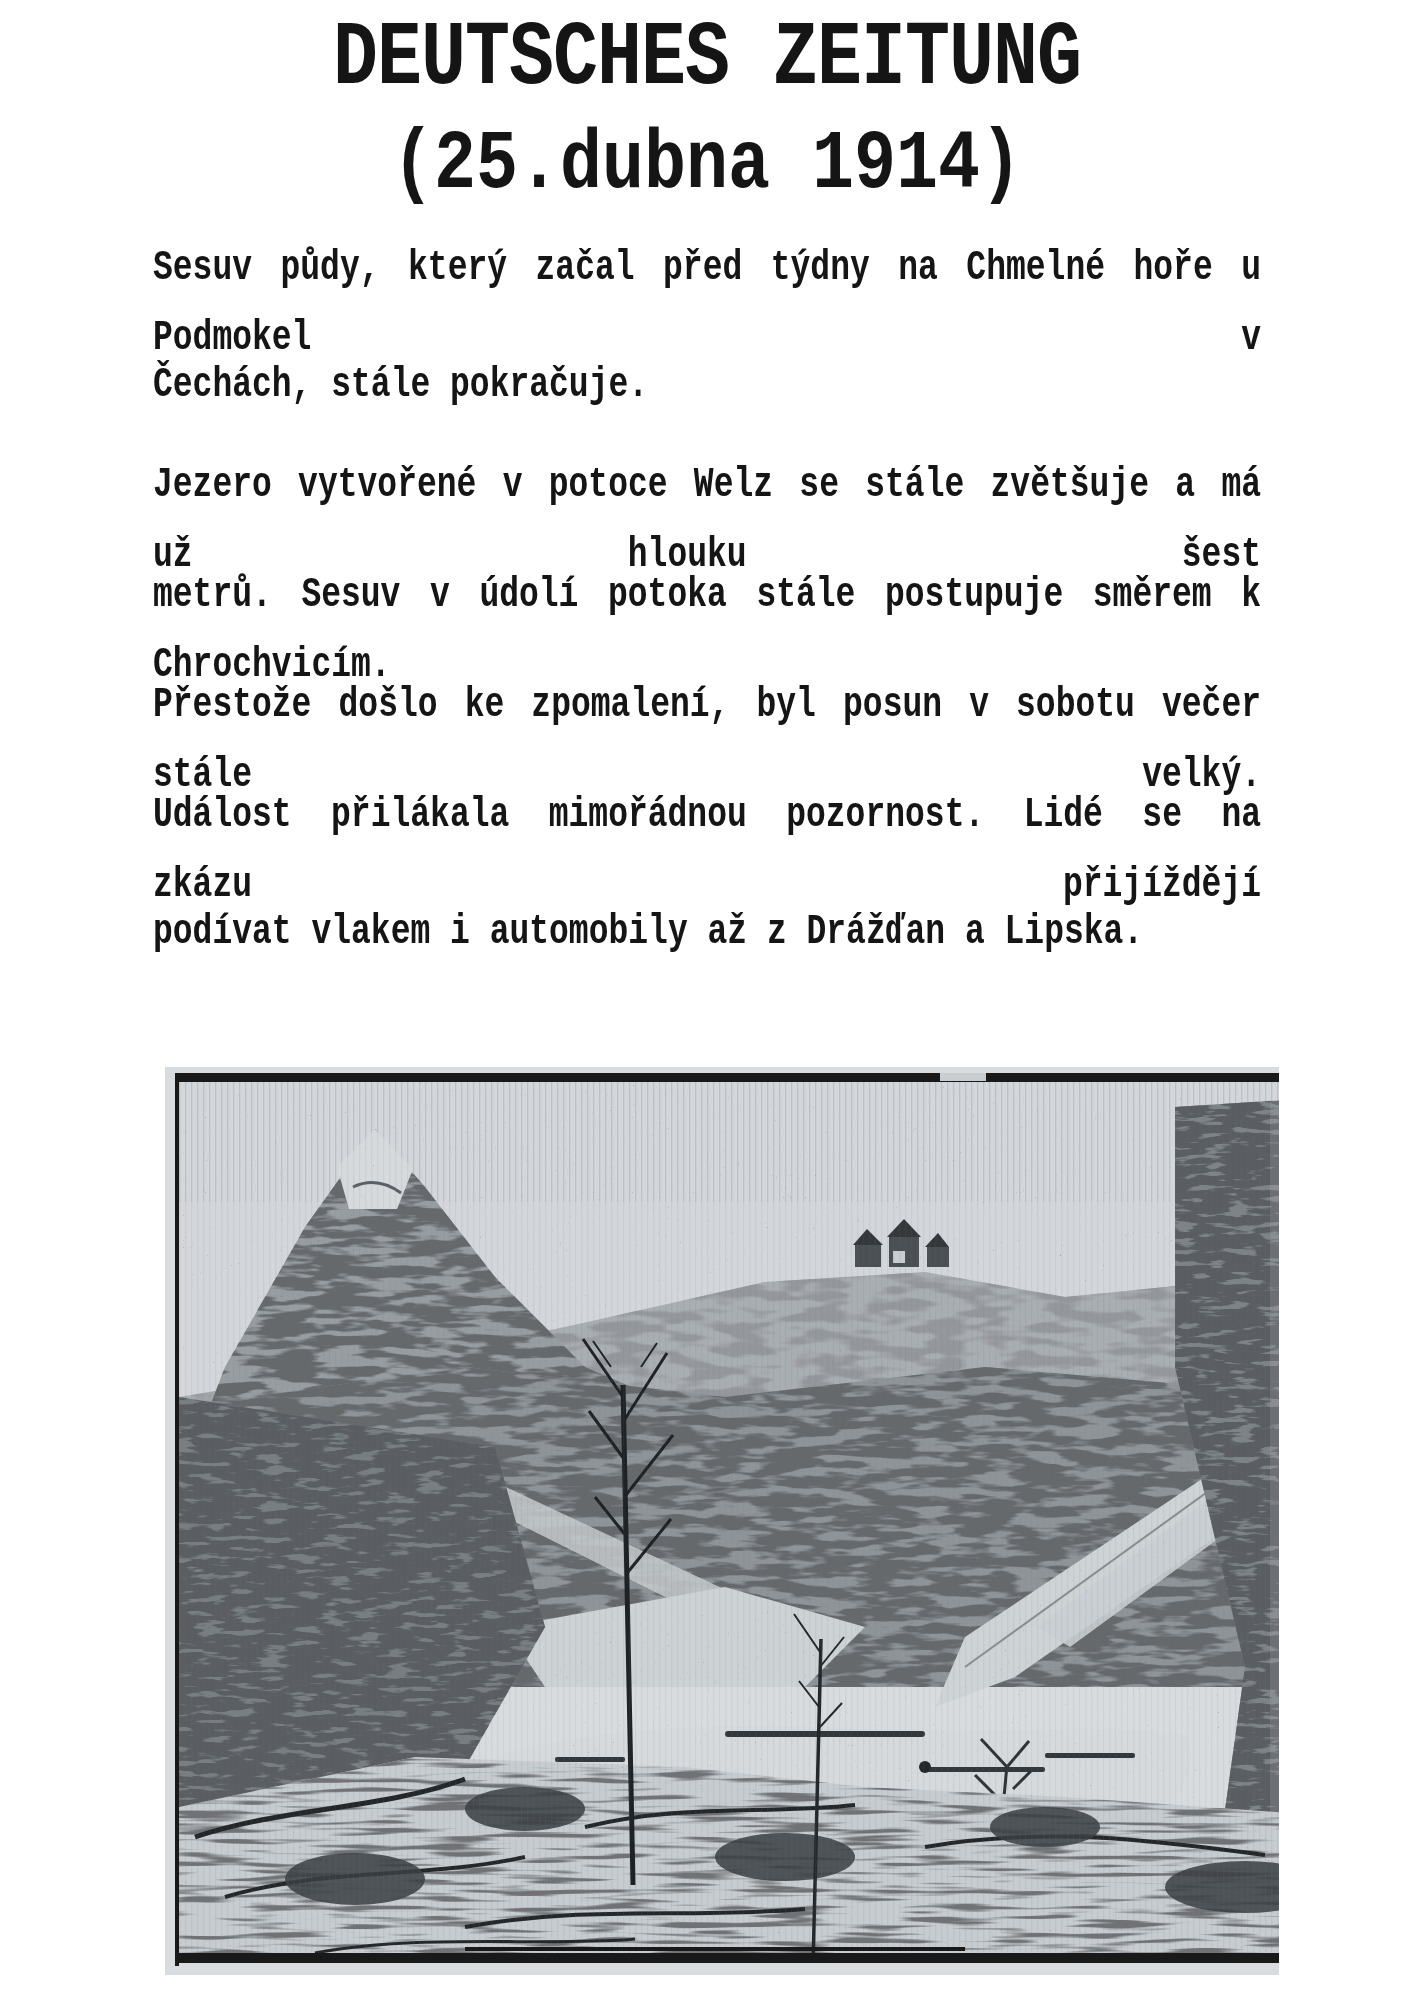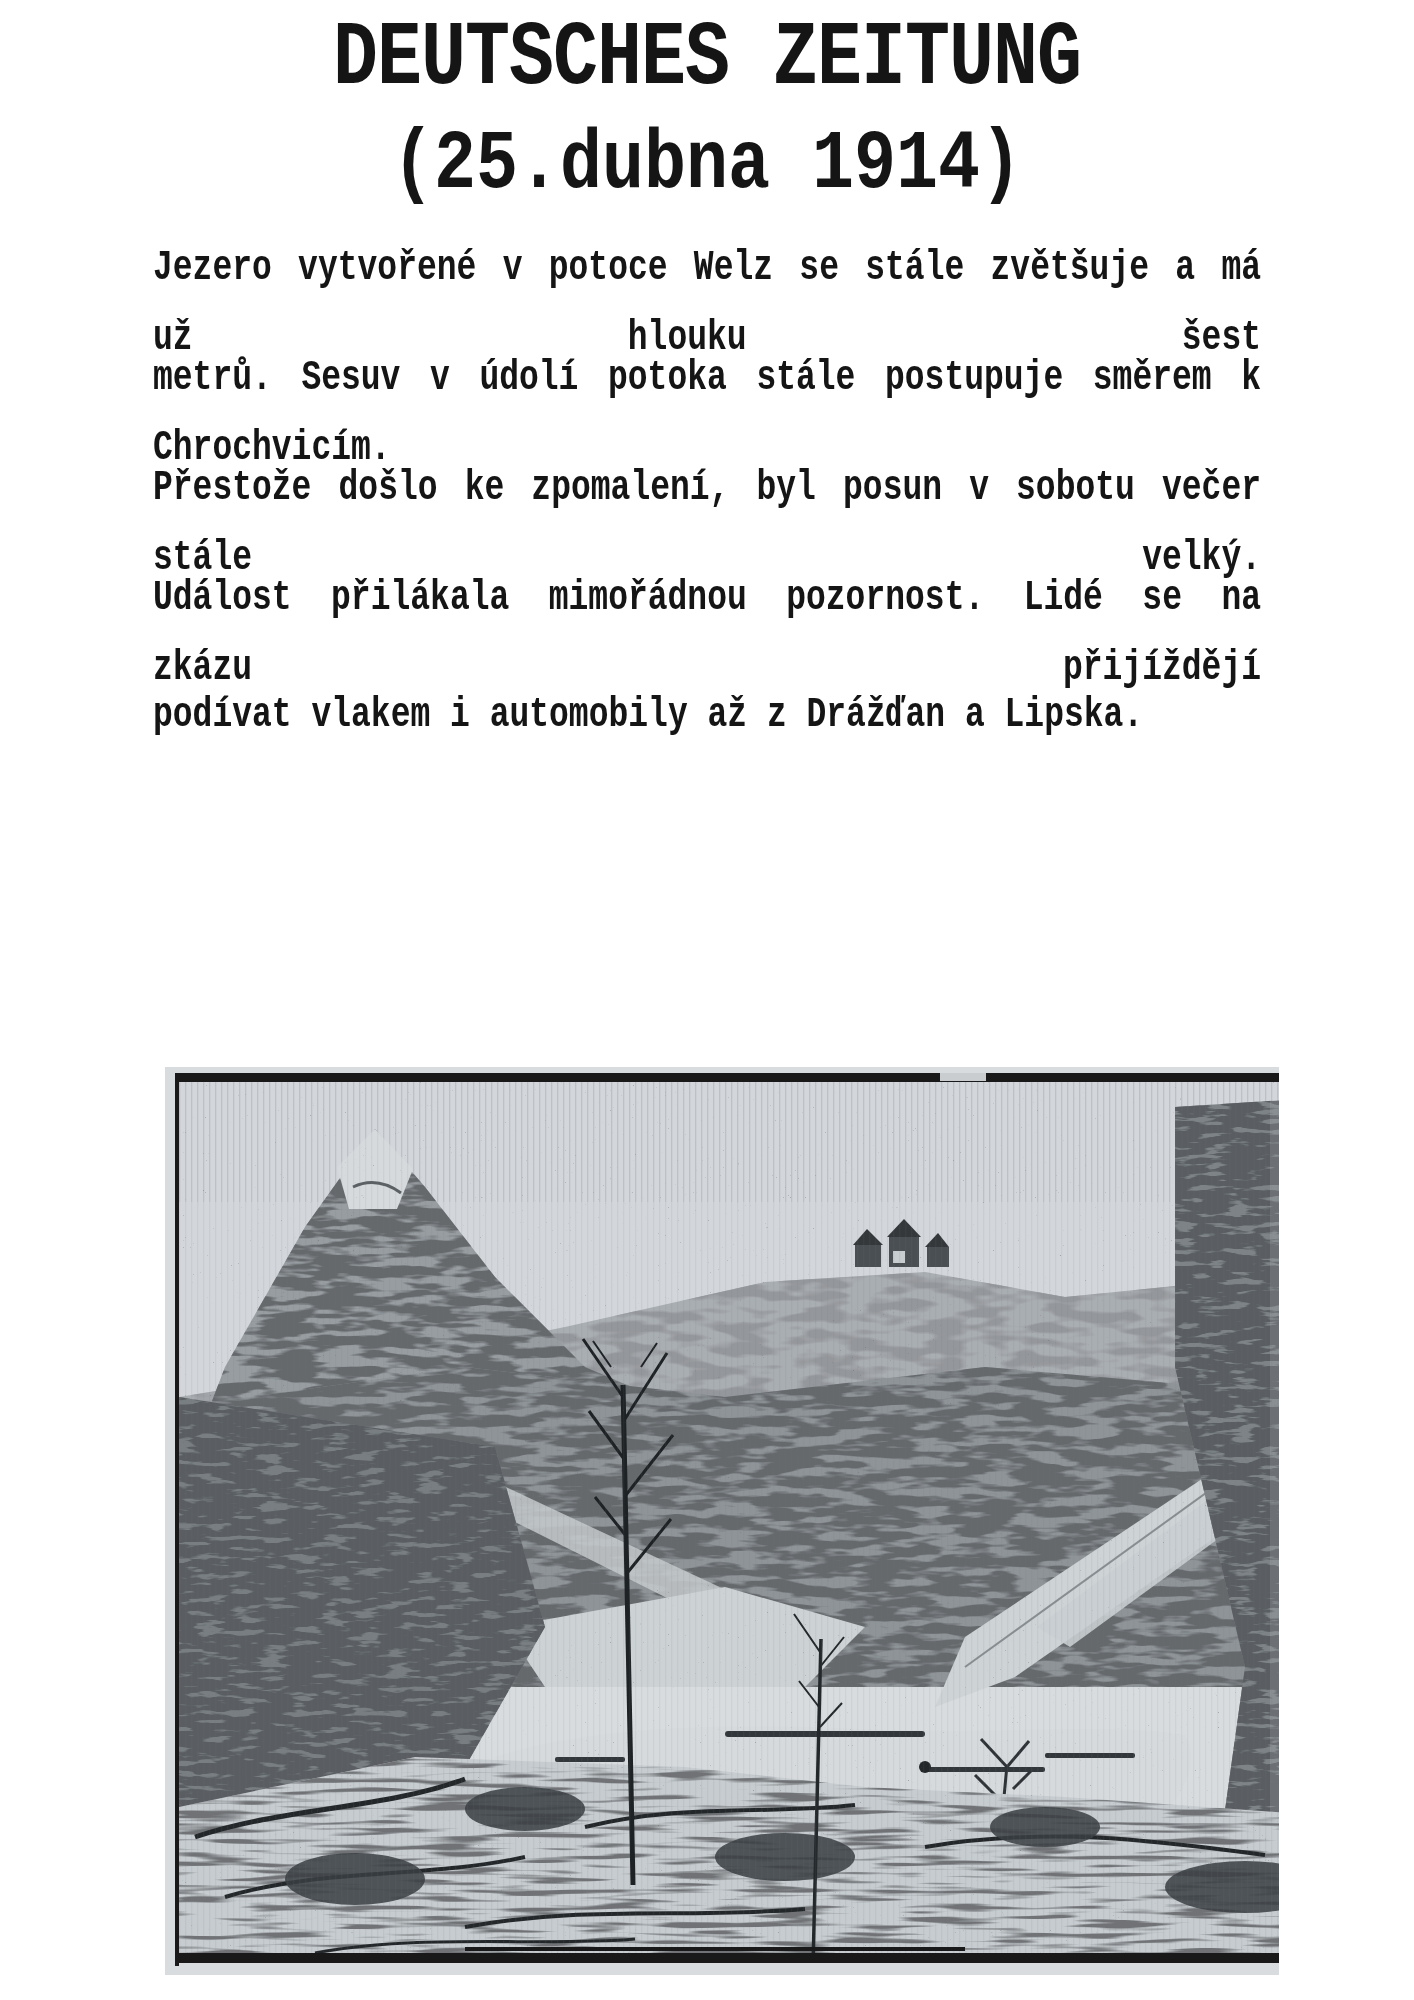--- a/index.html
+++ b/index.html
@@ -36,20 +36,24 @@
 
 <div class="page">
 
   <div class="masthead">
     <div class="title">DEUTSCHES ZEITUNG</div>
     <div class="date">(25.dubna 1914)</div>
   </div>
 
   <div class="article-body">
       <div class="para">
+        <div class="line fill">Sesuv půdy, který začal před týdny na Chmelné hoře u Podmokel v</div>
+        <div class="line">Čechách, stále pokračuje.</div>
+      </div>
+      <div class="para">
         <div class="line fill">Jezero vytvořené v potoce Welz se stále zvětšuje a má už hlouku šest</div>
         <div class="line fill">metrů. Sesuv v údolí potoka stále postupuje směrem k Chrochvicím.</div>
         <div class="line fill">Přestože došlo ke zpomalení, byl posun v sobotu večer stále velký.</div>
         <div class="line fill">Událost přilákala mimořádnou pozornost. Lidé se na zkázu přijíždějí</div>
         <div class="line">podívat vlakem i automobily až z Drážďan a Lipska.</div>
       </div>
     </div>
 
   <div class="figure">
     <svg viewBox="0 0 1338 908" xmlns="http://www.w3.org/2000/svg" preserveAspectRatio="none">

